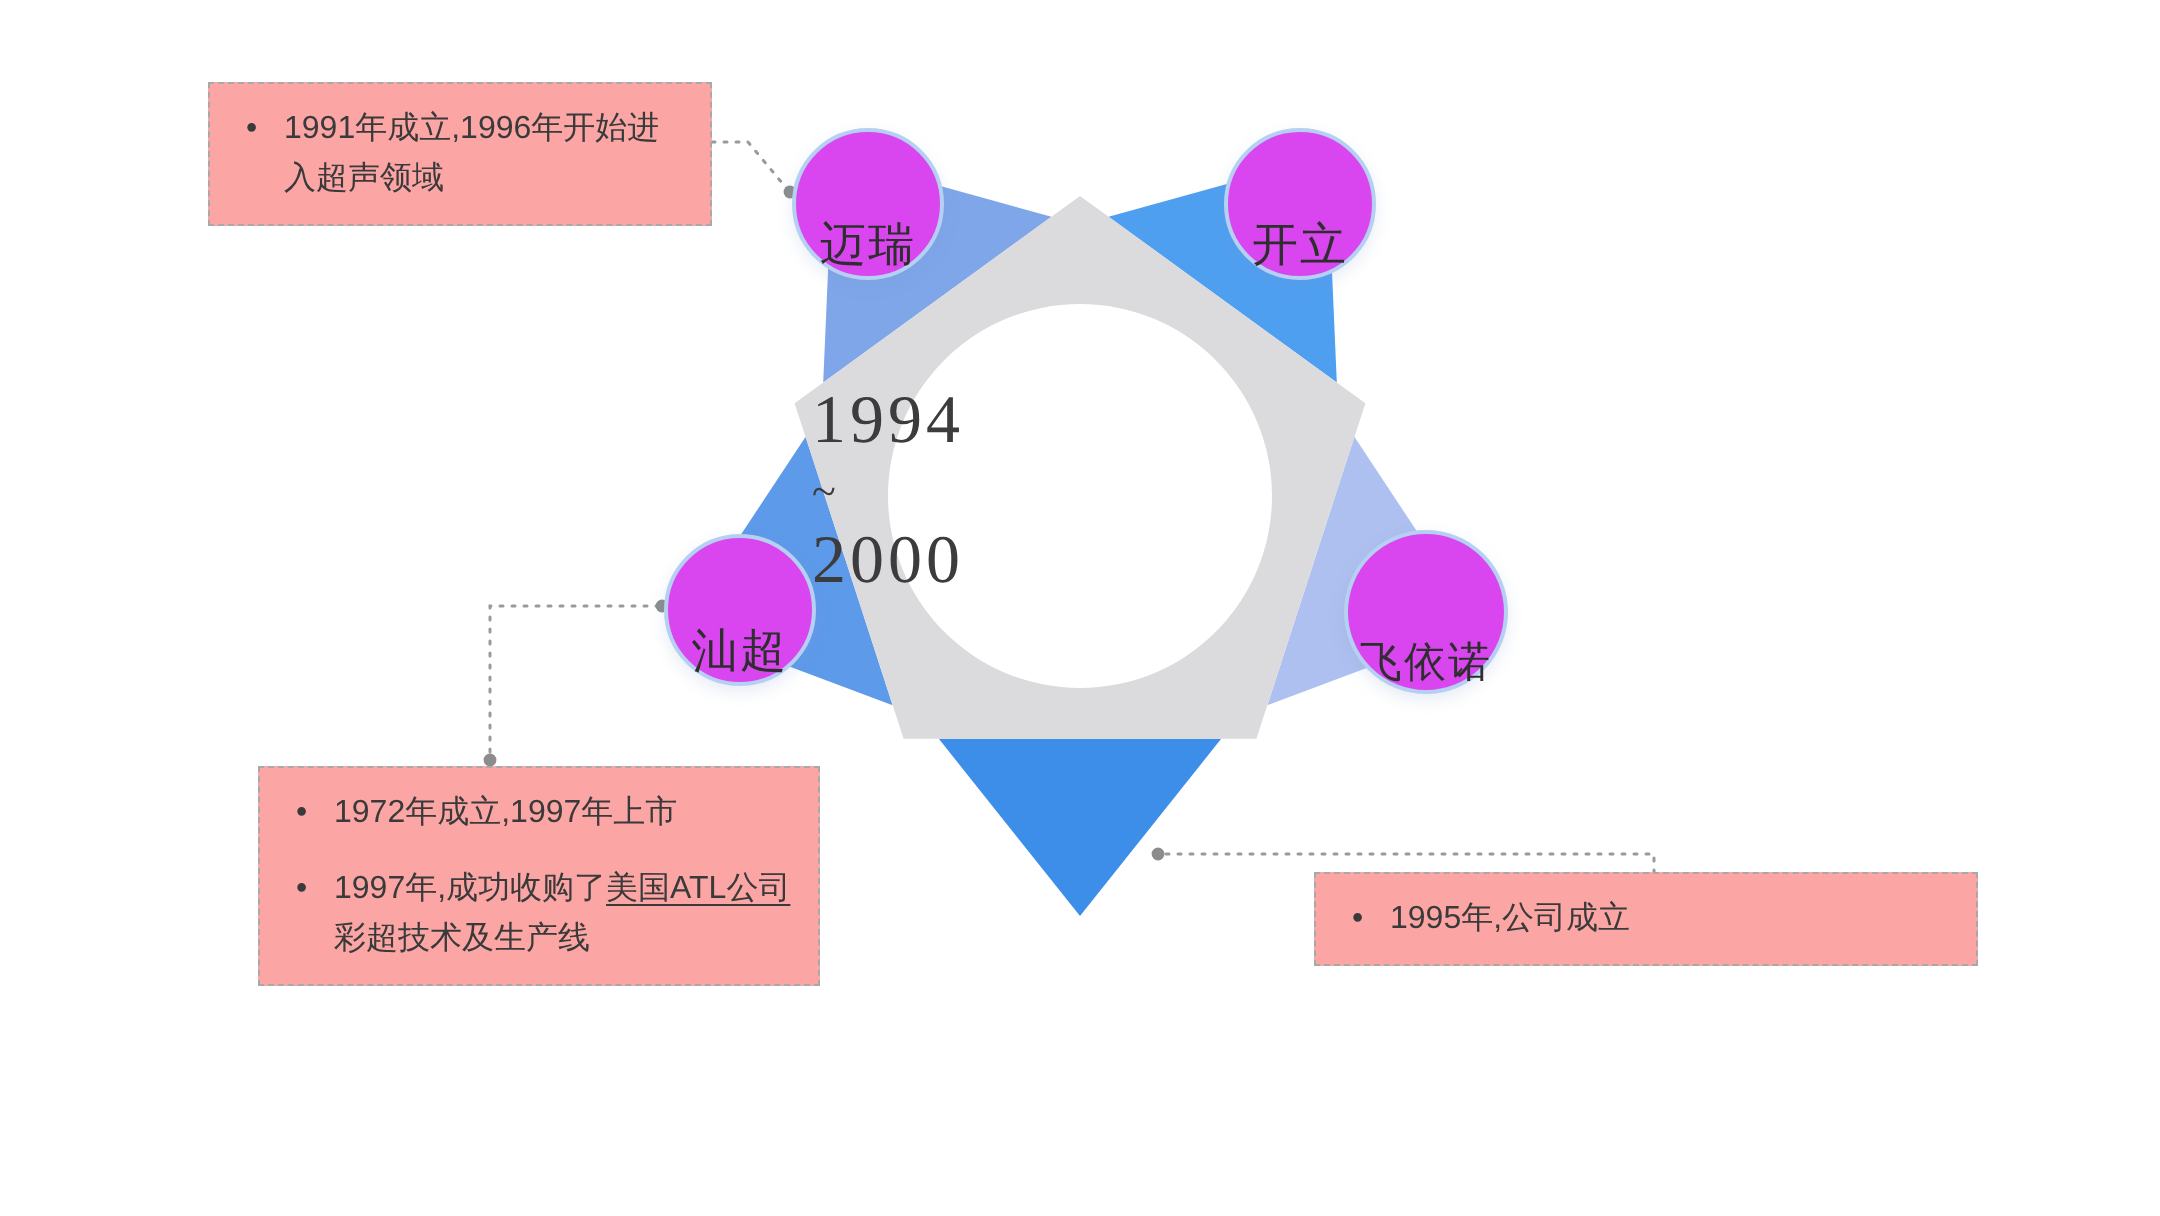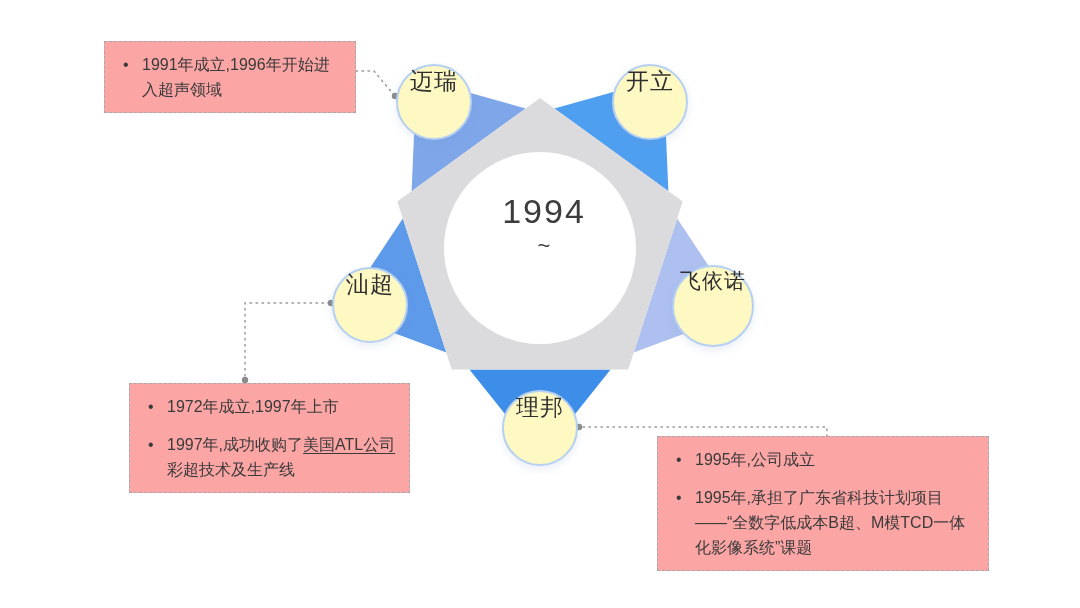--- a/index.html
+++ b/index.html
@@ -4,30 +4,30 @@
 <style>
   html, body { margin:0; padding:0; background:#ffffff; }
   body { font-family:"Liberation Sans","DejaVu Sans",sans-serif; }
   .canvas { position:relative; width:1080px; height:608px; background:#ffffff; overflow:hidden; }
 
   .diagram-svg { position:absolute; left:0; top:0; }
 
   .connector { fill:none; stroke:#9a9a9a; stroke-width:1.5; stroke-dasharray:1.5 4.5; stroke-linecap:round; }
   .dot { fill:#8c8c8c; }
 
-  .node { position:absolute; background:#fef9c3; border:2px solid #B5D0F2; border-radius:50%;
-          display:flex; align-items:flex-start; justify-content:center; color:#2e2e2e;
+  .node { position:absolute; background:#d946ef; border:2px solid #B5D0F2; border-radius:50%;
+          display:flex; align-items:flex-end; justify-content:center; color:#2e2e2e;
           box-shadow:0 3px 8px rgba(120,150,200,0.18); letter-spacing:1px; }
   .node-mairui   { left:396px; top:64px;  width:72px; height:72px; font-size:23px; }
   .node-kaili    { left:612px; top:64px;  width:72px; height:72px; font-size:23px; }
   .node-shanchao { left:332px; top:267px; width:72px; height:72px; font-size:23px; }
   .node-feiyinuo { left:672px; top:265px; width:78px; height:78px; font-size:21px; }
   .node-libang   { left:502px; top:390px; width:72px; height:72px; font-size:23px; }
 
-  .center-label { position:absolute; left:434px; top:192px; width:220px; text-align:center; color:#3c3c3c; }
+  .center-label { position:absolute; left:406px; top:192px; width:220px; color:#3c3c3c;font-family:Liberation Serif, serif; }
   .center-label .year  { font-size:34px; line-height:38px; letter-spacing:2px; }
   .center-label .tilde { font-size:22px; line-height:24px; margin:4px 0; }
 
   .callout { position:absolute; box-sizing:border-box; background:#fca5a5; border:1px dashed #a8a8a8; padding:10px 12px; }
   .callout ul { list-style:none; margin:0; padding:0; }
   .callout li { position:relative; padding-left:25px; font-size:16px; line-height:25px; color:#3a3a3a; }
   .callout li::before { content:"\2022"; position:absolute; left:6px; top:0; }
   .callout li + li { margin-top:13px; }
   .u { text-decoration:underline; text-underline-offset:3px; }
 
@@ -59,49 +59,46 @@
     <circle class="dot" cx="331" cy="303" r="3.2"></circle>
 
     <polyline class="connector" points="577,427 827,427 827,446"></polyline>
     <circle class="dot" cx="579" cy="427" r="3.2"></circle>
     <circle class="dot" cx="827" cy="445" r="3.2"></circle>
   </svg>
 
   <div class="center-label">
     <div class="year">1994</div>
     <div class="tilde">~</div>
+    <div class="year">2000</div>
   </div>
 
   <div class="node node-mairui">
     <span>迈瑞</span>
   </div>
   <div class="node node-shanchao">
     <span>汕超</span>
   </div>
   <div class="node node-kaili">
     <span>开立</span>
   </div>
   <div class="node node-feiyinuo">
     <span>飞依诺</span>
-  </div>
-  <div class="node node-libang">
-    <span>理邦</span>
   </div>
 
   <div class="callout callout-mairui">
     <ul>
         <li><span>1991年成立,1996年开始进入超声领域</span></li>
       </ul>
   </div>
   <div class="callout callout-shanchao">
     <ul>
         <li><span>1972年成立,1997年上市</span></li>
         <li><span>1997年,成功收购了</span><span class="u">美国ATL公司</span><span>彩超技术及生产线</span></li>
       </ul>
   </div>
   <div class="callout callout-libang">
     <ul>
         <li><span>1995年,公司成立</span></li>
-        <li><span>1995年,承担了广东省科技计划项目——“全数字低成本B超、M模TCD一体化影像系统”课题</span></li>
       </ul>
   </div>
 
 </div>
 
 </body></html>

